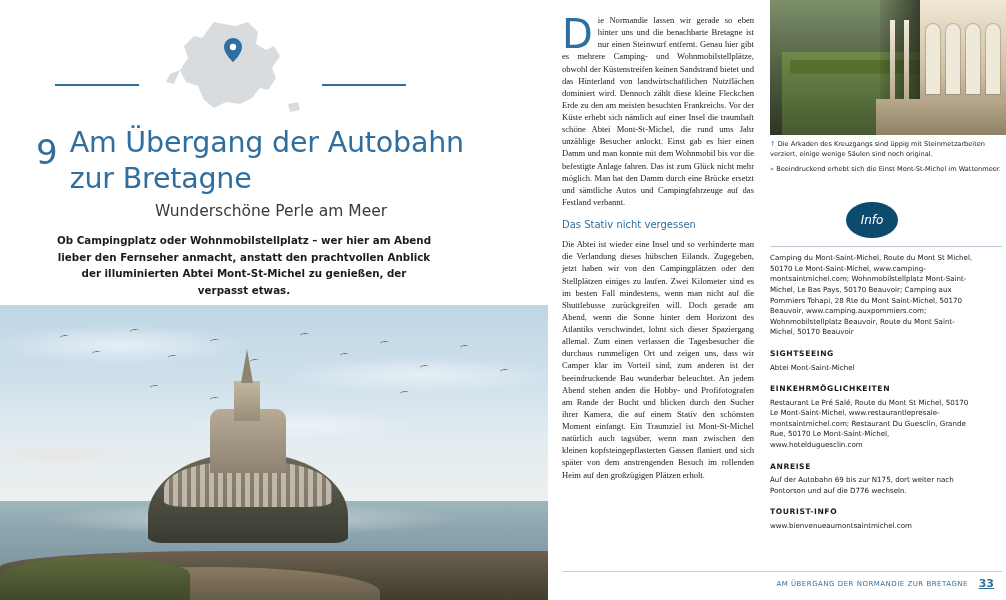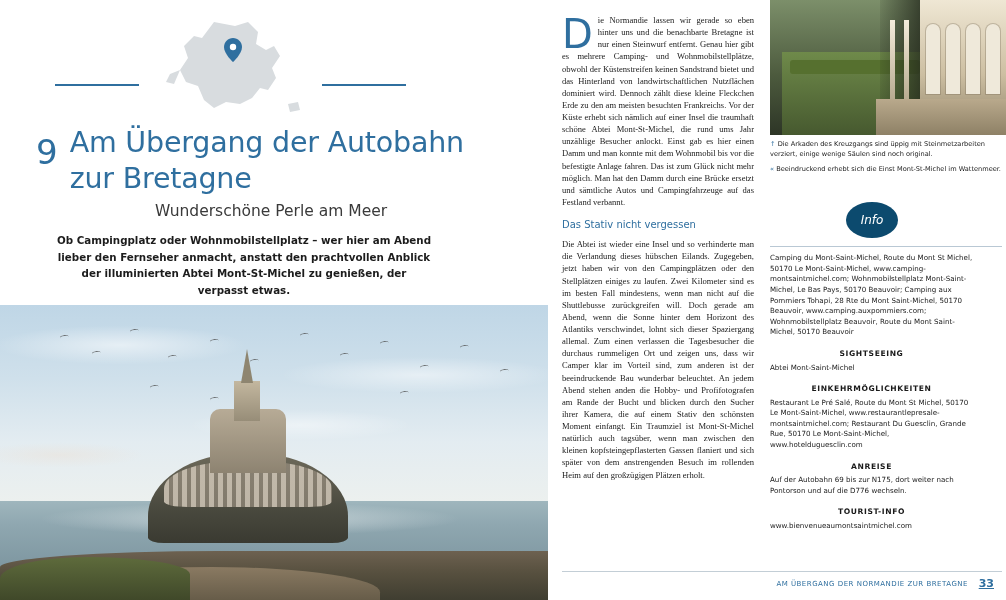--- a/index.html
+++ b/index.html
@@ -352,21 +352,20 @@
     text-align: left;
   }
   .info-col p { margin: 0 0 10px 0; }
   .info-head {
     font-family: "DejaVu Sans", sans-serif;
     font-size: 7.6px;
     letter-spacing: .6px;
     color: #1a1a1a;
     font-weight: bold;
     margin: 0 0 3px 0;
-    text-align: center;
   }
 
   
   .footer-rule {
     position: absolute;
     left: 562px;
     bottom: 28px;
     width: 440px;
     height: 1px;
     background: #c3ced6;

